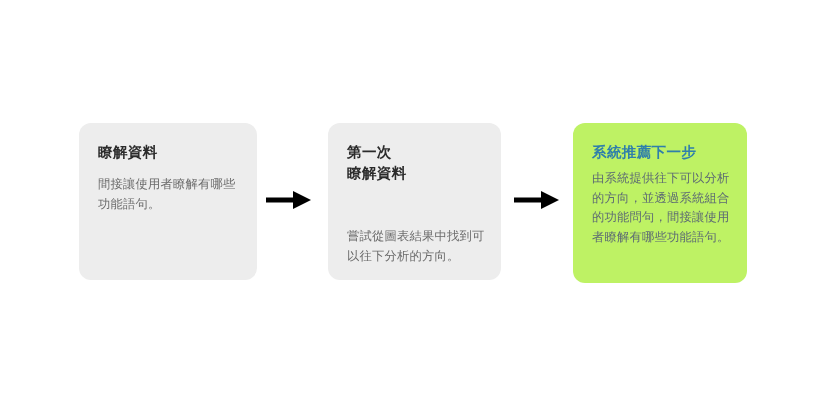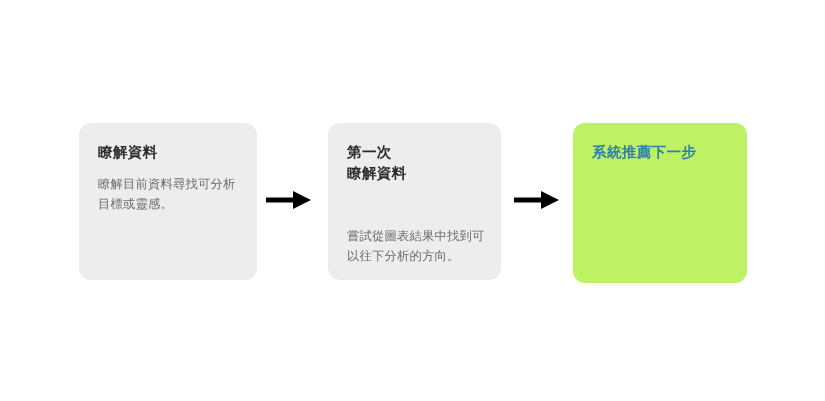--- a/index.html
+++ b/index.html
@@ -74,21 +74,21 @@
   #arrow-2 { left: 514px; }
   .arrow svg { display: block; }
 </style>
 </head>
 <body>
 
 <div class="flow">
 
   <div class="card card-gray" id="card-1">
     <div class="card-title">瞭解資料</div>
-    <div class="card-body">瞭解目前資料尋找可分析目標或靈感。</div>
+    <div class="card-body">間接讓使用者瞭解有哪些功能語句。</div>
   </div>
 
   <div class="arrow" id="arrow-1">
     <svg width="46" height="20" viewBox="0 0 46 20" aria-hidden="true">
       <rect x="0" y="7.5" width="30" height="5" fill="#000000"></rect>
       <polygon points="27,1 45,10 27,19" fill="#000000"></polygon>
     </svg>
   </div>
 
   <div class="card card-gray" id="card-2">
@@ -99,15 +99,16 @@
 
   <div class="arrow" id="arrow-2">
     <svg width="46" height="20" viewBox="0 0 46 20" aria-hidden="true">
       <rect x="0" y="7.5" width="30" height="5" fill="#000000"></rect>
       <polygon points="27,1 45,10 27,19" fill="#000000"></polygon>
     </svg>
   </div>
 
   <div class="card card-blue" id="card-3">
     <div class="card-title accent">系統推薦下一步</div>
+    <div class="card-body">由系統提供往下可以分析的方向，並透過系統組合的功能問句，間接讓使用者瞭解有哪些功能語句。</div>
   </div>
 
 </div>
 
 </body></html>

